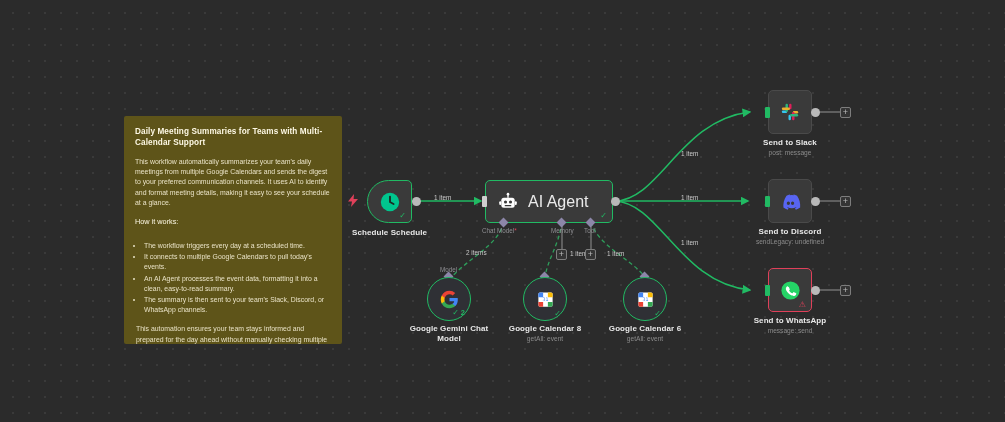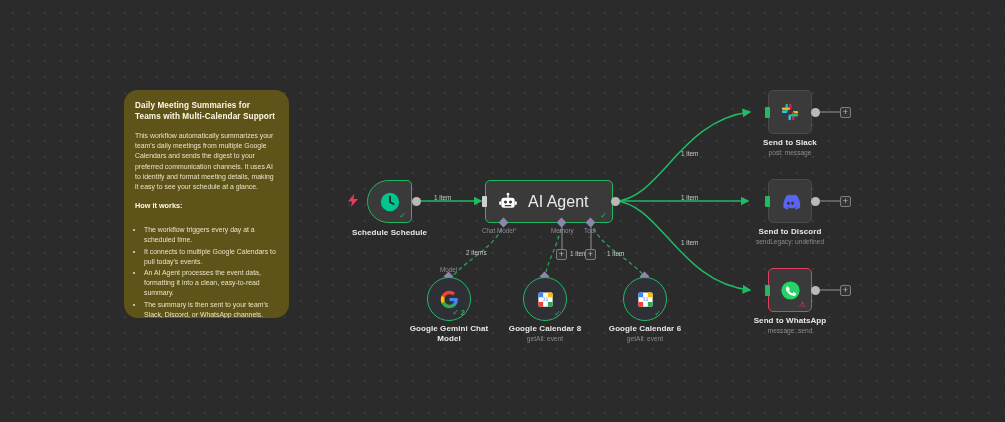--- a/index.html
+++ b/index.html
@@ -15,37 +15,37 @@
     background-color: #2b2b2b;
     background-image: radial-gradient(circle, #3a3a3a 1px, transparent 1.2px);
     background-size: 16px 16px;
     background-position: 5px 5px;
   }
   #wires { position: absolute; inset: 0; width: 1005px; height: 422px; pointer-events: none; }
 
   
   .sticky {
     position: absolute;
-    left: 124px; top: 90px;
-    width: 165px; height: 228px;
+    left: 124px; top: 116px;
+    width: 218px; height: 228px;
     background: #5e5419;
-    border-radius: 14px;
+    border-radius: 2px;
     padding: 10px 11px 8px 11px;
     color: #efe9cf;
     overflow: hidden;
   }
   .sticky h1 {
     font-size: 8.2px; line-height: 11px; font-weight: bold;
     color: #fdf8e4; margin-bottom: 9px; letter-spacing: .1px;
   }
   .sticky p {
     font-size: 6.9px; line-height: 10.2px; color: #e9e2c6; margin-bottom: 9px;
   }
   .sticky h2 {
-    font-size: 7.3px; font-weight: bold; color: #fdf8e4; margin-bottom: 15px;
+    font-size: 7.3px; font-weight: normal; color: #fdf8e4; margin-bottom: 15px;
   }
   .sticky ul { margin: 0 0 9px 9px; }
   .sticky li {
     font-size: 6.9px; line-height: 10.2px; color: #e9e2c6; margin-bottom: 1px;
   }
   .sticky .closing { font-size: 6.9px; line-height: 10.2px; color: #e9e2c6; padding-left: 1px; }
 
   
   .node { position: absolute; }
   .nbox {

